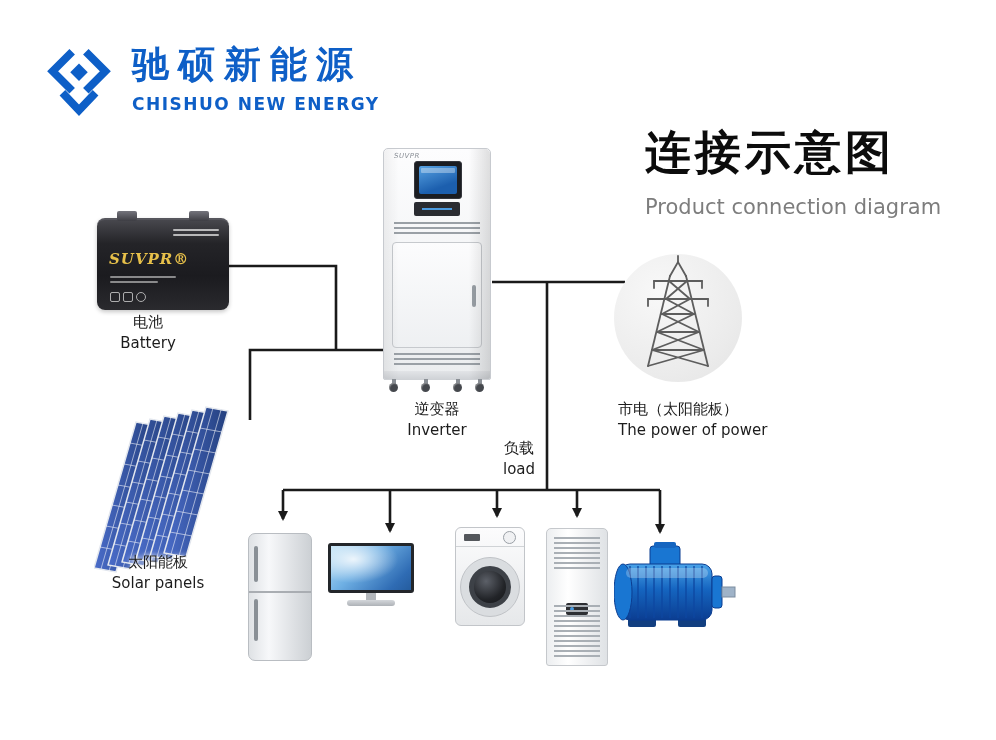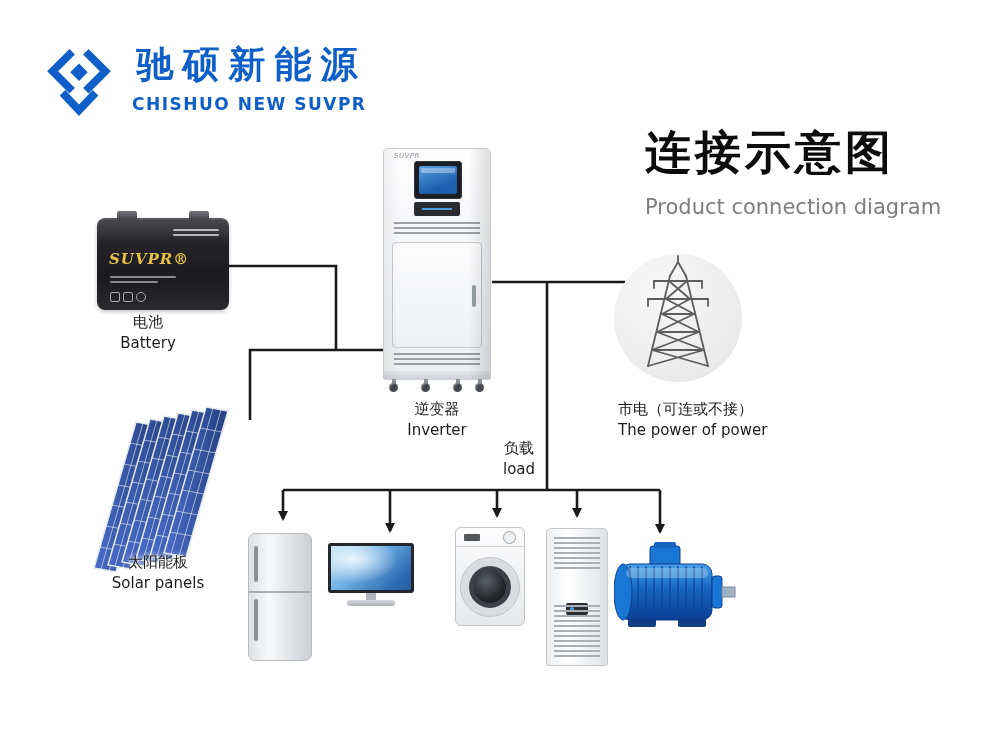--- a/index.html
+++ b/index.html
@@ -1,21 +1,21 @@
 <!DOCTYPE html>
 <html><head>
 <meta charset="utf-8">
 <style>
   html,body{margin:0;padding:0;background:#fff;}
   .canvas{position:relative;width:996px;height:740px;background:#ffffff;overflow:hidden;
     font-family:"DejaVu Sans","Liberation Sans",sans-serif;color:#1a1a1a;}
   .abs{position:absolute;}
 
   
-  .logo{left:40px;top:44px;display:flex;align-items:flex-start;gap:14px;z-index:3;text-align:right;}
+  .logo{left:40px;top:44px;display:flex;align-items:flex-start;gap:14px;z-index:3;}
   .logo-icon{width:78px;height:78px;flex:0 0 auto;}
   .logo-cn{font-size:37px;font-weight:700;color:#0e5fc7;letter-spacing:9px;line-height:1.15;white-space:nowrap;}
   .logo-en{font-size:17px;font-weight:700;color:#0e5fc7;letter-spacing:1.5px;margin-top:7px;white-space:nowrap;}
 
   
   .heading{left:645px;top:122px;width:292px;text-align:left;z-index:3;}
   .heading-title{font-size:46px;font-weight:900;color:#0c0c0c;letter-spacing:4px;white-space:nowrap;}
   .heading-sub{font-size:21px;color:#7d7d7d;margin-top:11px;white-space:nowrap;}
 
   
@@ -150,21 +150,21 @@
     <svg class="logo-icon" viewBox="0 0 80 80">
       <g fill="none" stroke="#0e5fc7" stroke-width="8" stroke-linejoin="miter">
         <path d="M33 8 L13 28 L33 48"></path>
         <path d="M47 8 L67 28 L47 48"></path>
         <path d="M23 50 L40 68 L57 50"></path>
       </g>
       <path d="M40 20 L31 29 L40 38 L49 29 Z" fill="#0e5fc7"></path>
     </svg>
     <div>
       <div class="logo-cn">驰硕新能源</div>
-      <div class="logo-en">CHISHUO NEW SUVPR</div>
+      <div class="logo-en">CHISHUO NEW ENERGY</div>
     </div>
   </div>
 
   <div class="abs heading">
     <div class="heading-title">连接示意图</div>
     <div class="heading-sub">Product connection diagram</div>
   </div>
 
   <div class="abs battery">
     <span class="term t1"></span>
@@ -257,21 +257,21 @@
         <path d="M48 60 H80"></path>
         <path d="M38 96 L94 112 M90 96 L34 112"></path>
         <path d="M43 78 L90 96 M85 78 L38 96"></path>
         <path d="M48 60 L85 78 M80 60 L43 78"></path>
         <path d="M52 45 L80 60 M76 45 L48 60"></path>
         <path d="M55 27 L76 45 M73 27 L52 45"></path>
       </g>
     </svg>
   </div>
   <div class="abs nlabel grid-label">
-    <div>市电（可连或不接）</div>
+    <div>市电（太阳能板）</div>
     <div>The power of power</div>
   </div>
 
   <div class="abs nlabel load-label">
     <div>负载</div>
     <div>load</div>
   </div>
 
   <div class="abs fridge">
     <span class="fr-divider"></span>

